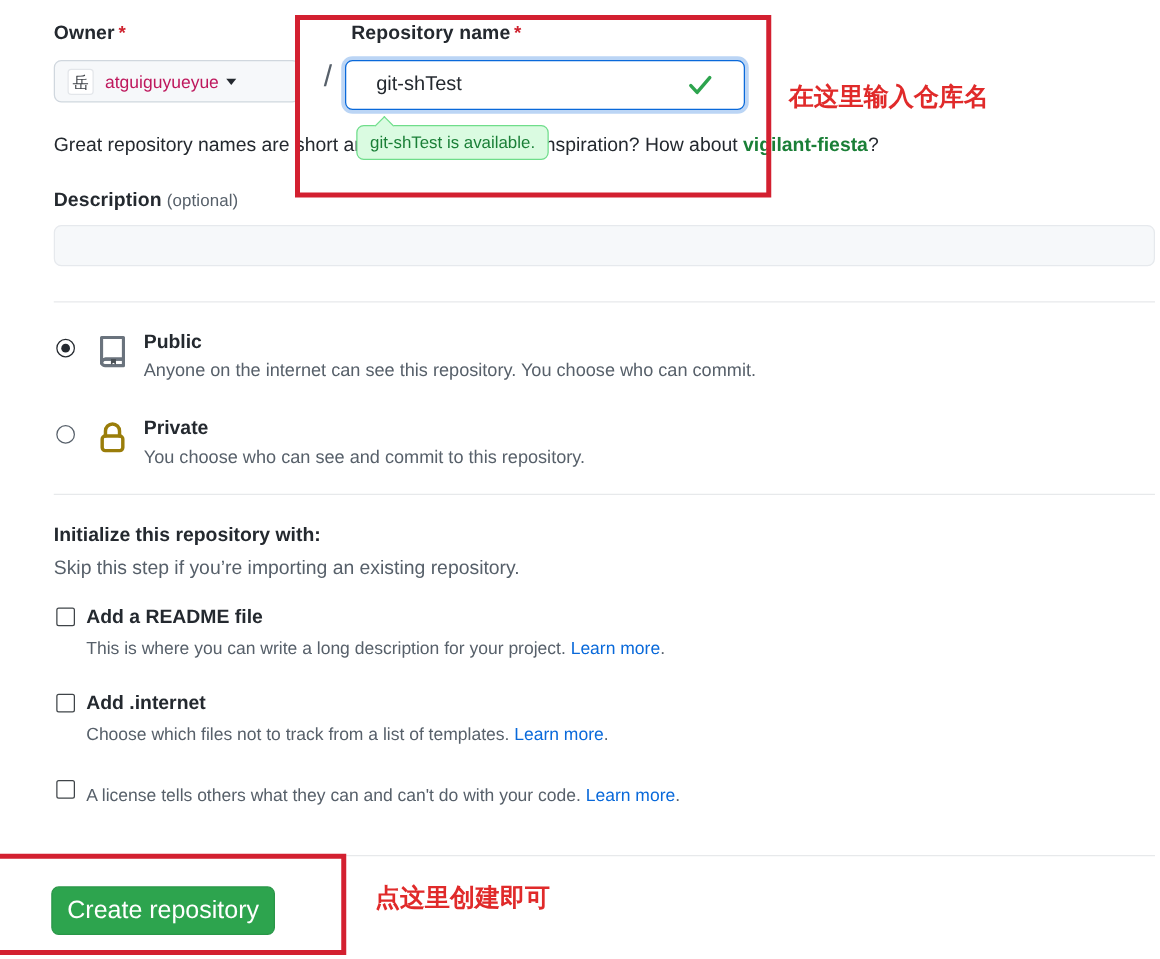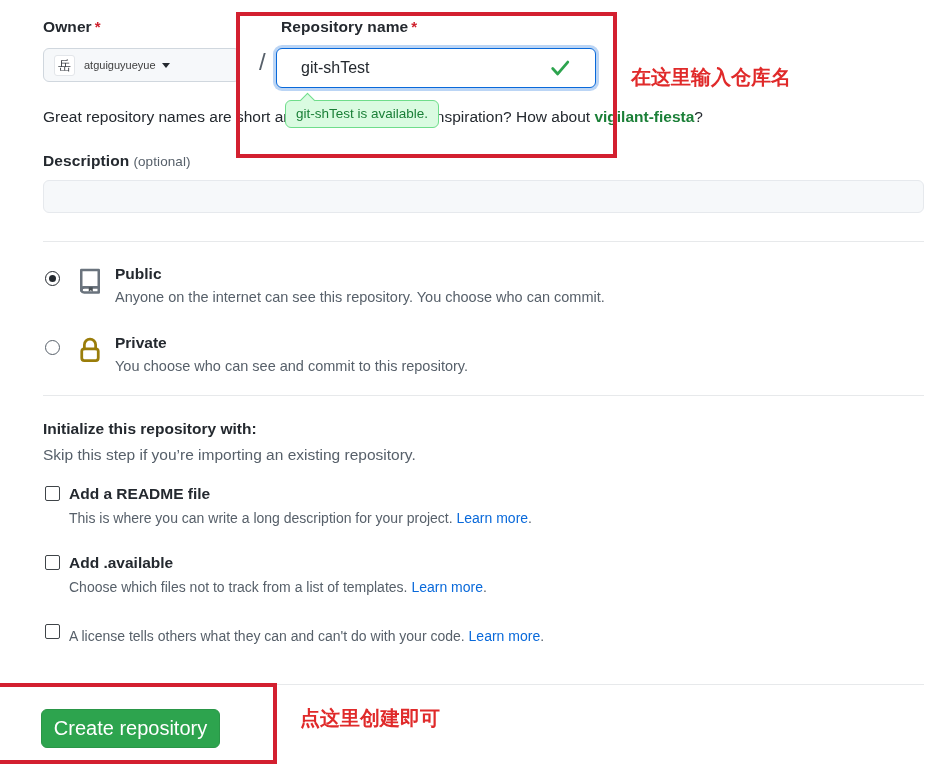--- a/index.html
+++ b/index.html
@@ -31,21 +31,21 @@
     display: flex; align-items: center; padding: 0 10px;
     font-size: 14.5px; color: #24292f;
   }
   .avatar {
     width: 21px; height: 21px; border-radius: 3px;
     background: #ffffff; border: 1px solid #e3e6ea;
     display: flex; align-items: center; justify-content: center;
     font-size: 13px; color: #3b3f45; margin-right: 9px; flex: 0 0 auto;
     line-height: 1;
   }
-  .owner-name { font-size: 11px; color: #404040; }
+  .owner-name { font-size: 14px; color: #be185d; }
   .caret {
     margin-left: 6px; width: 0; height: 0;
     border-left: 4.5px solid transparent; border-right: 4.5px solid transparent;
     border-top: 5px solid #24292f;
   }
   .slash {
     position: absolute; left: 259px; top: 48px;
     font-size: 24px; color: #57606a; font-weight: 300;
   }
 
@@ -246,21 +246,21 @@
       <div class="chk-title">Add a README file</div>
       <div class="chk-desc">
         <span>This is where you can write a long description for your project. </span><a class="lnk" href="#">Learn more</a><span>.</span>
       </div>
     </div>
   </div>
 
   <div class="check-opt c2">
     <span class="checkbox"></span>
     <div class="chk-body">
-      <div class="chk-title">Add .available</div>
+      <div class="chk-title">Add .internet</div>
       <div class="chk-desc">
         <span>Choose which files not to track from a list of templates. </span><a class="lnk" href="#">Learn more</a><span>.</span>
       </div>
     </div>
   </div>
 
   <div class="check-opt c3">
     <span class="checkbox"></span>
     <div class="chk-body">
       <div class="chk-desc">

